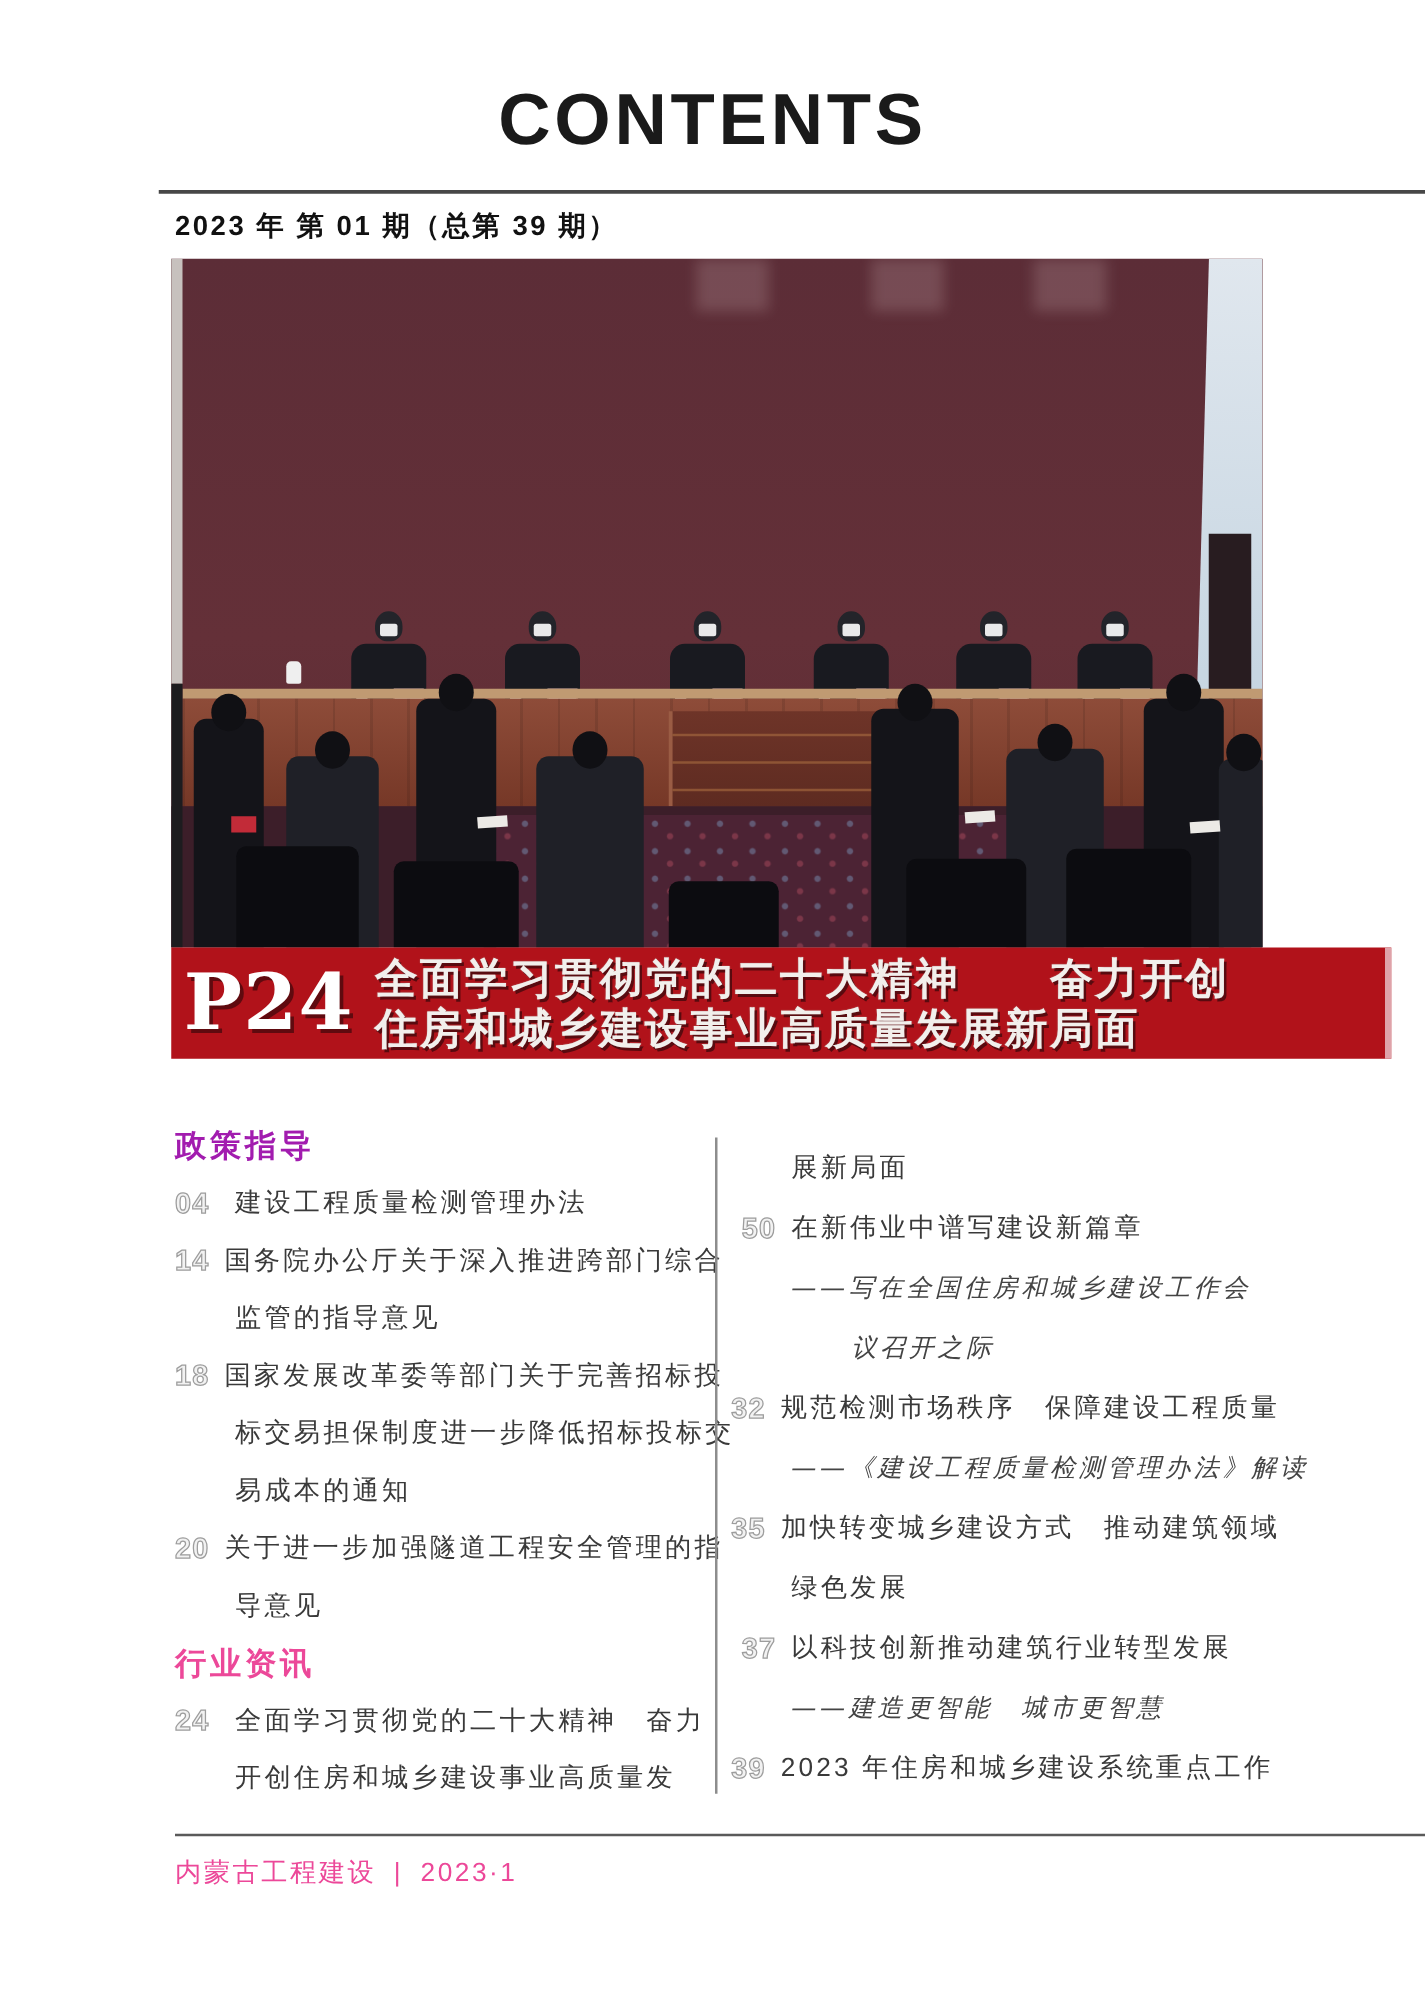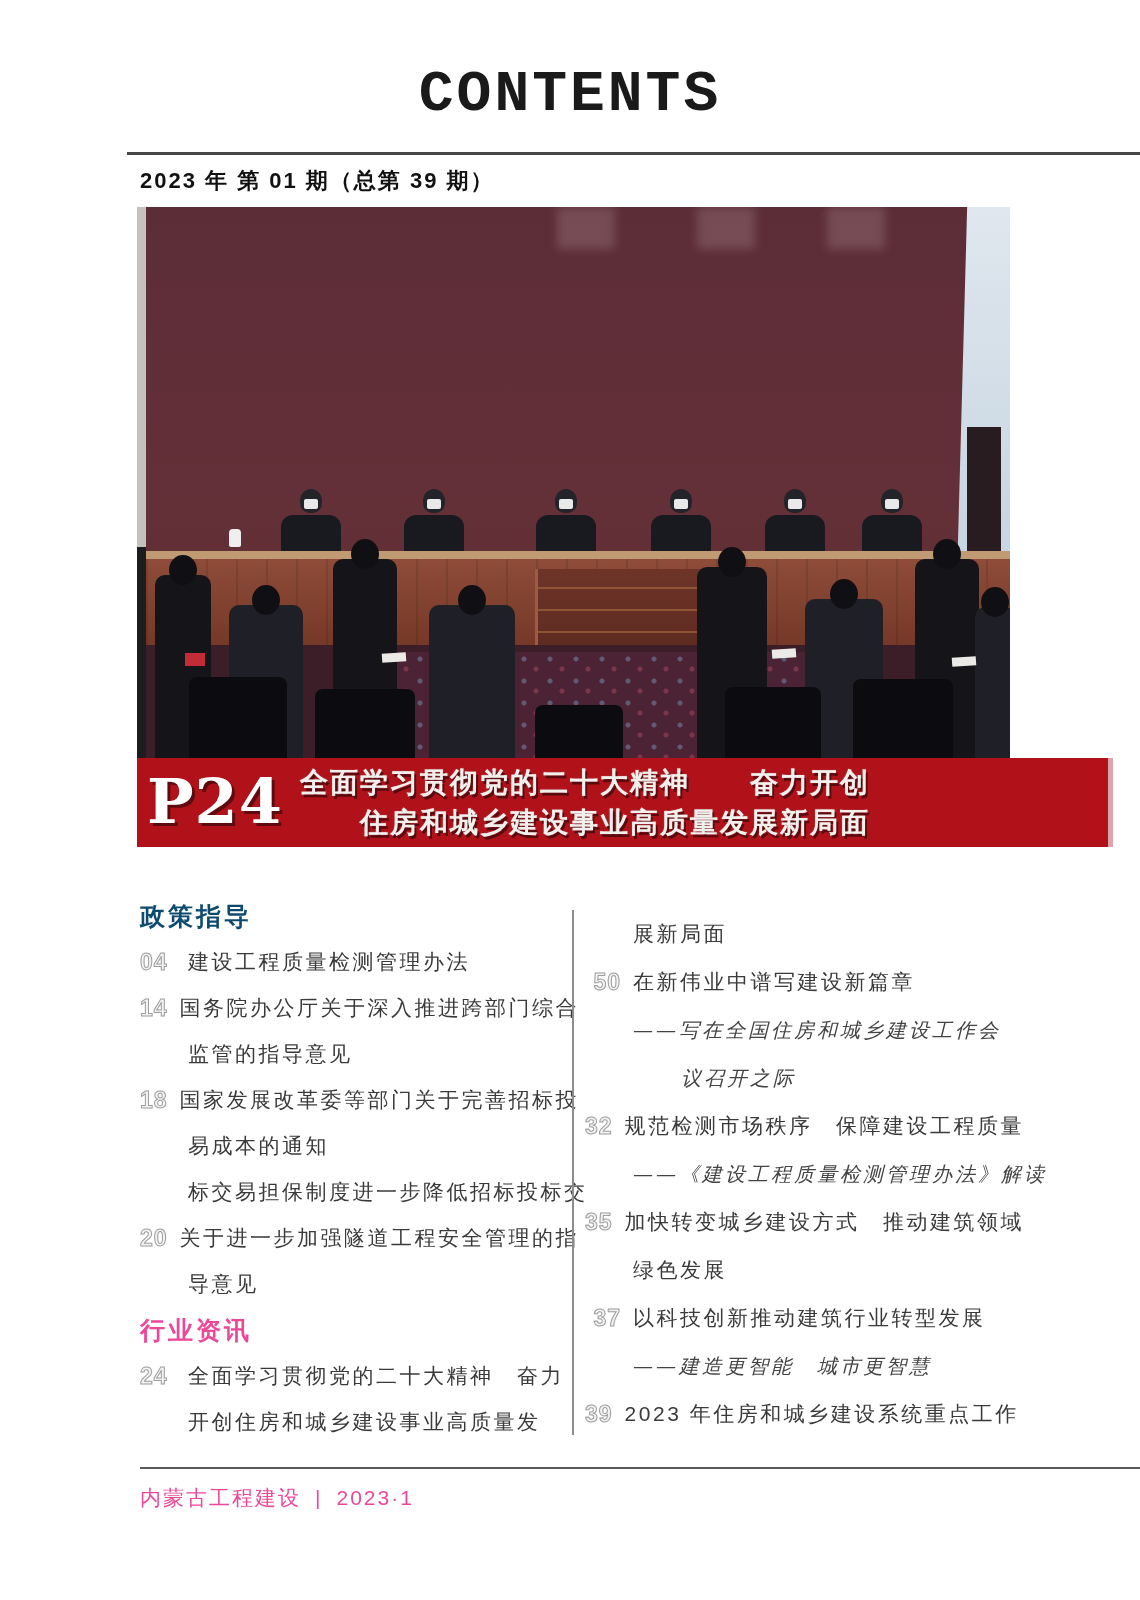--- a/index.html
+++ b/index.html
@@ -3,21 +3,21 @@
 <meta charset="utf-8">
 <style>
   html,body{margin:0;padding:0;}
   body{
     width:1140px;height:1600px;position:relative;background:#ffffff;
     font-family:"Liberation Sans",sans-serif;overflow:hidden;
   }
   
   .masthead{
     position:absolute;top:62px;left:0;width:1140px;text-align:center;
-    font-family:Liberation Mono, monospace;font-weight:bold;font-size:58px;
+    font-family:Liberation Sans, sans-serif;font-weight:bold;font-size:58px;
     letter-spacing:3px;color:#1a1a1a;
   }
   .head-rule{position:absolute;left:127px;top:152px;width:1013px;height:3px;background:#474747;}
   .issue-line{
     position:absolute;left:140px;top:166px;font-size:22px;font-weight:bold;
     color:#111;letter-spacing:2px;
   }
   
   .photo{
     position:absolute;left:137px;top:207px;width:873px;height:551px;
@@ -83,24 +83,23 @@
   
   .banner{position:absolute;left:137px;top:758px;width:976px;height:89px;}
   .banner .pink-edge{position:absolute;right:0;top:0;width:5px;height:100%;background:#dfa3aa;}
   .banner-page{
     position:absolute;left:10px;top:2px;
     font-family:"DejaVu Serif",serif;font-weight:bold;font-size:62px;line-height:84px;
     color:#ffffff;text-shadow:3px 3px 0 rgba(68,8,12,.75);letter-spacing:1px;
   }
   .banner-lines{position:absolute;left:163px;top:5px;}
   .banner-line{
-    font-family:"DejaVu Serif",serif;font-weight:bold;font-size:28px;line-height:40px;
+    font-family:"DejaVu Serif",serif;font-weight:bold;font-size:34px;line-height:40px;
     color:#f2efec;letter-spacing:2px;white-space:nowrap;
     text-shadow:2px 3px 0 rgba(80,10,14,.9),0 0 1px #b9b2ae;
-    text-align:right;
   }
   
   .toc-col{position:absolute;top:893px;}
   .toc-col.left{left:140px;width:425px;}
   .toc-col.right{left:585px;width:430px;padding-top:17px;}
   .toc-section{
     height:46px;display:flex;align-items:center;
     font-size:25px;font-weight:bold;letter-spacing:3px;
   }
   .toc-row{height:46px;display:flex;align-items:center;white-space:nowrap;}
@@ -221,41 +220,41 @@
 <div class="banner" id="banner" style="background: rgb(177, 18, 26);">
   <div class="pink-edge"></div>
   <div class="banner-page">P24</div>
   <div class="banner-lines">
     <div class="banner-line">全面学习贯彻党的二十大精神　　奋力开创</div>
     <div class="banner-line">住房和城乡建设事业高质量发展新局面</div>
   </div>
 </div>
 
 <div class="toc-col left" id="toc-left">
-    <div class="toc-section" style="color: #0c4a6e;">政策指导</div>
+    <div class="toc-section" style="color: #a21caf;">政策指导</div>
     <div class="toc-row">
       <span class="num">04</span>
       <span class="txt">建设工程质量检测管理办法</span>
     </div>
     <div class="toc-row">
       <span class="num">14</span>
       <span class="txt">国务院办公厅关于深入推进跨部门综合</span>
     </div>
     <div class="toc-row cont">
       <span class="txt">监管的指导意见</span>
     </div>
     <div class="toc-row">
       <span class="num">18</span>
       <span class="txt">国家发展改革委等部门关于完善招标投</span>
     </div>
     <div class="toc-row cont">
+      <span class="txt">标交易担保制度进一步降低招标投标交</span>
+    </div>
+    <div class="toc-row cont">
       <span class="txt">易成本的通知</span>
-    </div>
-    <div class="toc-row cont">
-      <span class="txt">标交易担保制度进一步降低招标投标交</span>
     </div>
     <div class="toc-row">
       <span class="num">20</span>
       <span class="txt">关于进一步加强隧道工程安全管理的指</span>
     </div>
     <div class="toc-row cont">
       <span class="txt">导意见</span>
     </div>
     <div class="toc-section" style="color: #ec4899;">行业资讯</div>
     <div class="toc-row">

